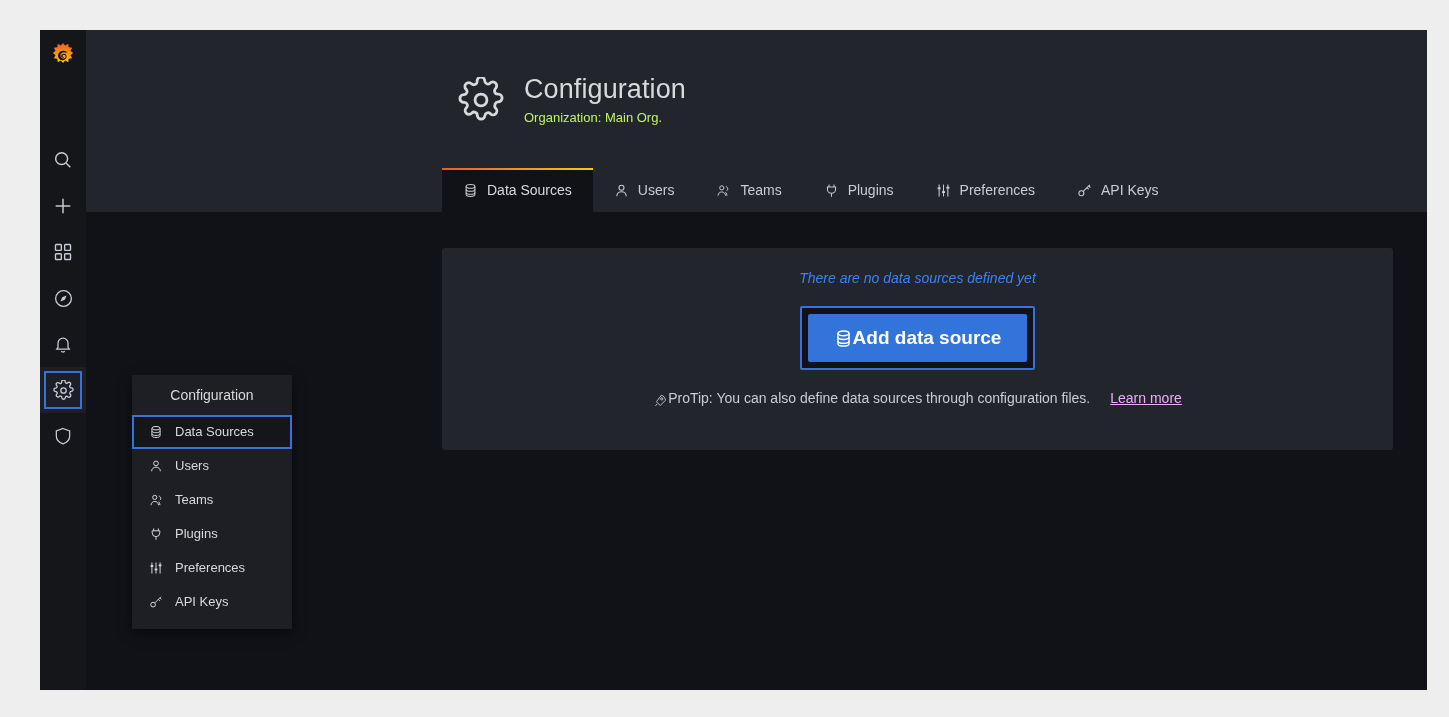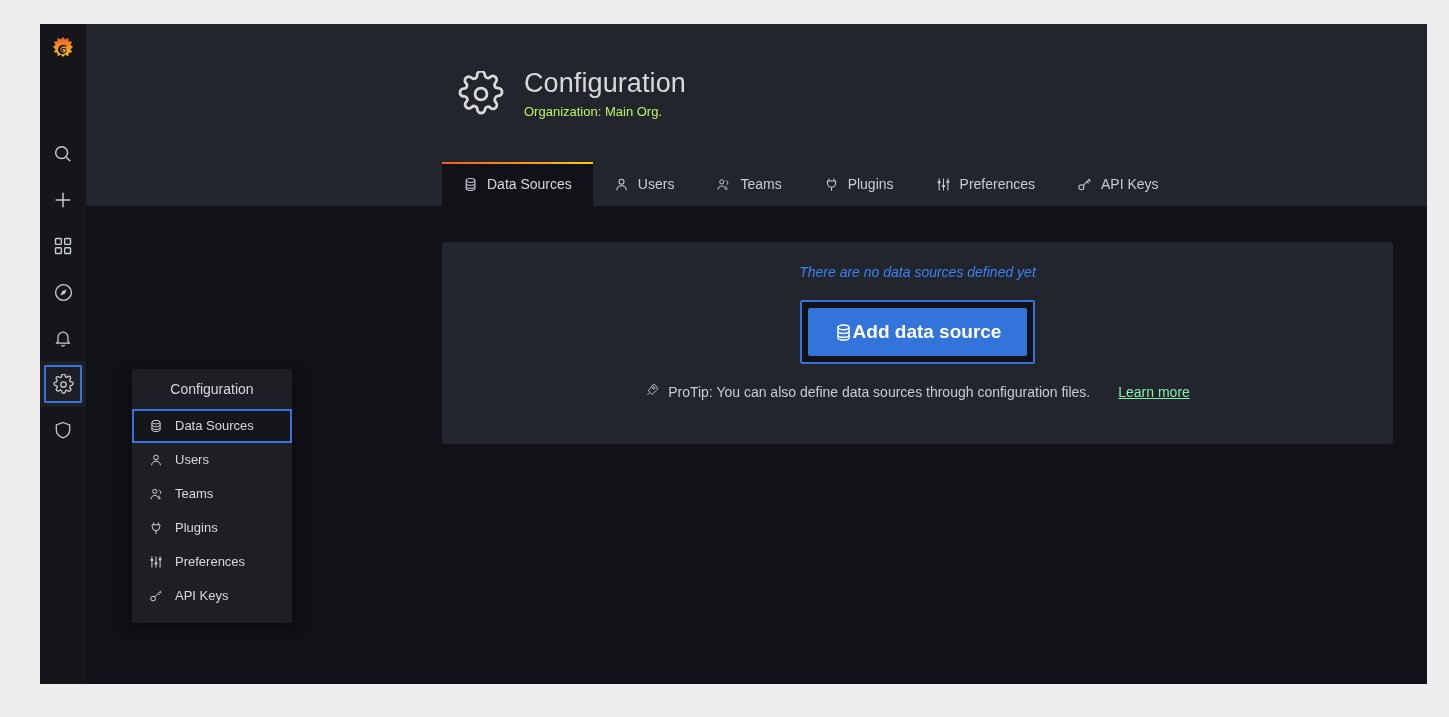--- a/index.html
+++ b/index.html
@@ -8,21 +8,21 @@
     height: 717px;
     background: #eeeeee;
     font-family: "Liberation Sans", sans-serif;
     overflow: hidden;
   }
 
   
   #app-window {
     position: absolute;
     left: 40px;
-    top: 24px;
+    top: 30px;
     width: 1387px;
     height: 660px;
     background: #111217;
     display: flex;
     overflow: hidden;
   }
 
   
   #sidebar {
     width: 46px;
@@ -172,28 +172,27 @@
     padding: 12px 26px;
     line-height: 24px;
   }
   #add-ds-button .btn-ico { width: 19px; height: 19px; display: flex; color: #fff; }
 
   #protip-row {
     margin-top: 18px;
     font-size: 14px;
     color: #c7ccd6;
     display: flex;
-    align-items: flex-start;
+    align-items: flex-end;
     justify-content: center;
-    gap: 8px;
     line-height: 20px;
   }
   #protip-icon { width: 15px; height: 15px; display: flex; color: #c7ccd6; }
   #protip-link {
-    color: #86efac;
+    color: #f0abfc;
     text-decoration: underline;
     margin-left: 20px;
   }
 
   
   #config-dropdown {
     position: absolute;
     left: 46px;
     top: 345px;
     width: 160px;

